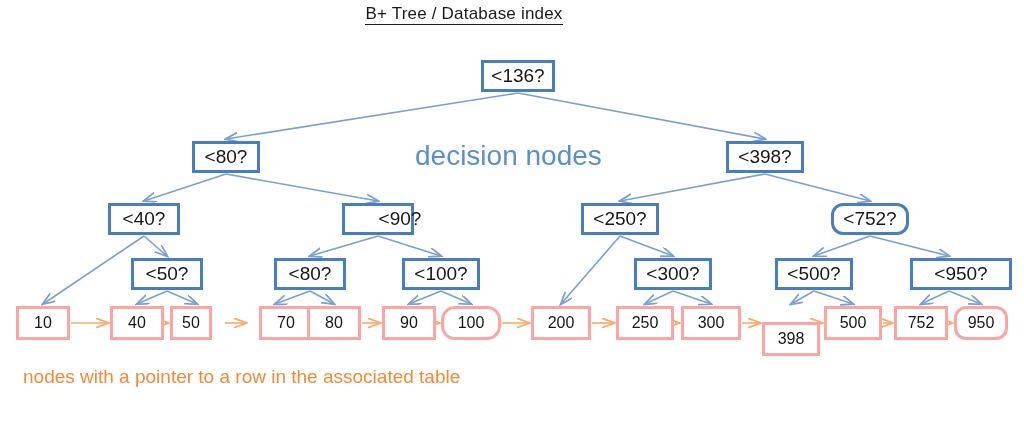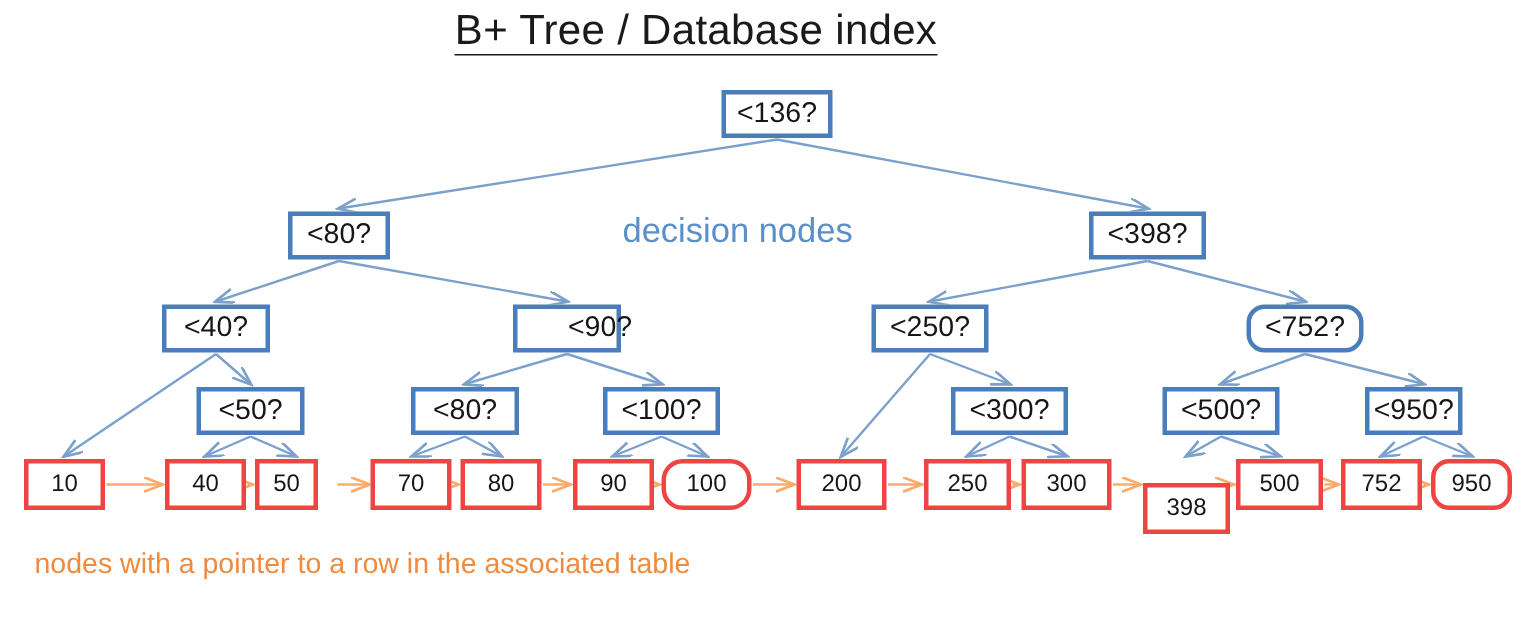--- a/index.html
+++ b/index.html
@@ -22,21 +22,21 @@
     width: 1024px;
     height: 424px;
     pointer-events: none;
   }
   .title {
     position: absolute;
     left: 0;
     top: 4px;
     width: 928px;
     text-align: center;
-    font-size: 28px;
+    font-size: 17px;
     color: #1a1a1a;
     letter-spacing: 0.2px;
   }
   .title span {
     border-bottom: 1.5px solid #1a1a1a;
     padding-bottom: 1px;
   }
   .node {
     position: absolute;
     box-sizing: border-box;
@@ -46,27 +46,27 @@
     background: #ffffff;
     font-size: 19px;
     color: #161616;
     z-index: 3;
   }
   .decision {
     border: 3px solid #4a7ebb;
     height: 32px;
   }
   .leaf {
-    border: 3px solid #ef4444;
+    border: 3px solid #fca5a5;
     height: 34px;
     font-size: 16px;
   }
   .decision-label {
     position: absolute;
-    font-size: 23px;
+    font-size: 28px;
     color: #5b8fc9;
     white-space: nowrap;
     z-index: 2;
   }
   .caption {
     position: absolute;
     left: 0;
     width: 1024px;
     text-align: left;
     color: #f08a3c;
@@ -145,25 +145,25 @@
       <div class="node decision" style="left: 726px; top: 141px; width: 78px;">&lt;398?</div>
       <div class="node decision" style="left: 108px; top: 203px; width: 72px;">&lt;40?</div>
       <div class="node decision" style="left: 342px; top: 203px; width: 72px; padding-left: 44px;">&lt;90?</div>
       <div class="node decision" style="left: 581px; top: 203px; width: 78px;">&lt;250?</div>
       <div class="node decision" style="left: 831px; top: 203px; width: 78px; border-radius: 12px;">&lt;752?</div>
       <div class="node decision" style="left: 131px; top: 258px; width: 72px;">&lt;50?</div>
       <div class="node decision" style="left: 274px; top: 258px; width: 72px;">&lt;80?</div>
       <div class="node decision" style="left: 402px; top: 258px; width: 78px;">&lt;100?</div>
       <div class="node decision" style="left: 634px; top: 258px; width: 78px;">&lt;300?</div>
       <div class="node decision" style="left: 775px; top: 258px; width: 78px;">&lt;500?</div>
-      <div class="node decision" style="left: 910px; top: 258px; width: 65px;">&lt;950?</div>
+      <div class="node decision" style="left: 910px; top: 258px; width: 102px;">&lt;950?</div>
       <div class="node leaf" style="left: 16px; top: 306px; width: 54px;">10</div>
       <div class="node leaf" style="left: 110px; top: 306px; width: 54px;">40</div>
       <div class="node leaf" style="left: 170px; top: 306px; width: 42px;">50</div>
-      <div class="node leaf" style="left: 247px; top: 306px; width: 54px;">70</div>
+      <div class="node leaf" style="left: 259px; top: 306px; width: 54px;">70</div>
       <div class="node leaf" style="left: 307px; top: 306px; width: 54px;">80</div>
       <div class="node leaf" style="left: 382px; top: 306px; width: 54px;">90</div>
       <div class="node leaf" style="left: 441px; top: 306px; width: 60px; border-radius: 14px;">100</div>
       <div class="node leaf" style="left: 531px; top: 306px; width: 60px;">200</div>
       <div class="node leaf" style="left: 616px; top: 306px; width: 58px;">250</div>
       <div class="node leaf" style="left: 681px; top: 306px; width: 60px;">300</div>
       <div class="node leaf" style="left: 762px; top: 306px; width: 58px; margin-top: 16px;">398</div>
       <div class="node leaf" style="left: 824px; top: 306px; width: 58px;">500</div>
       <div class="node leaf" style="left: 894px; top: 306px; width: 54px;">752</div>
       <div class="node leaf" style="left: 954px; top: 306px; width: 54px; border-radius: 12px;">950</div>

